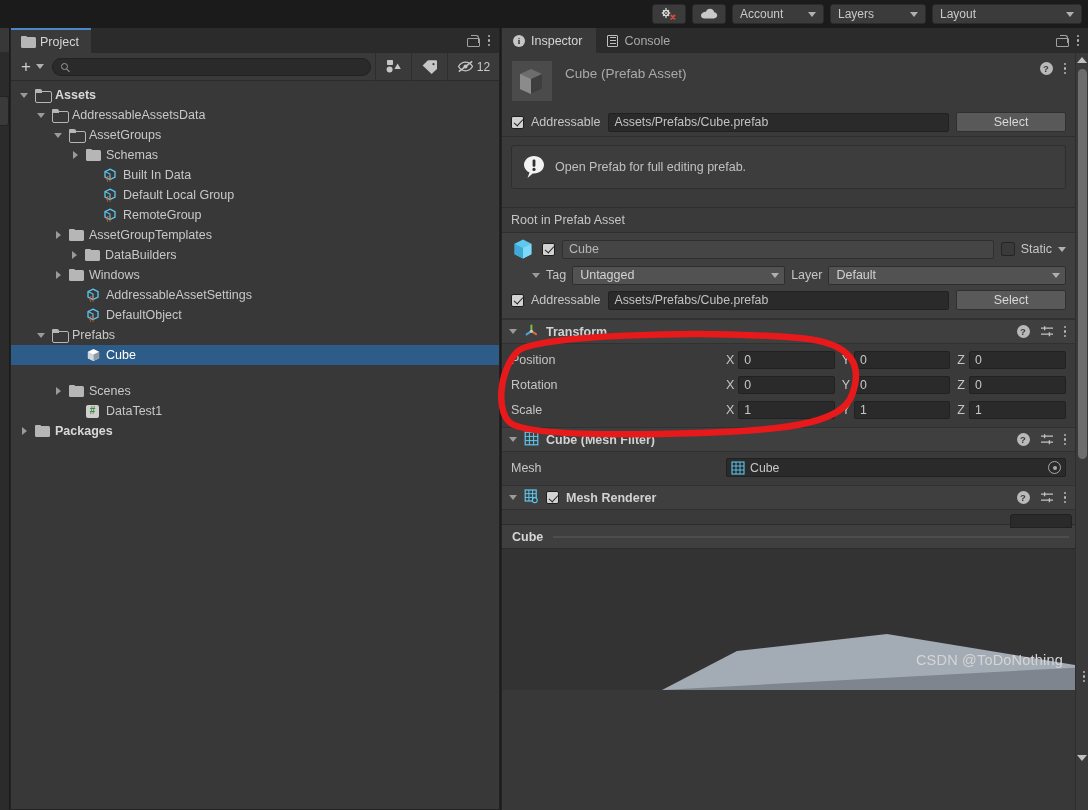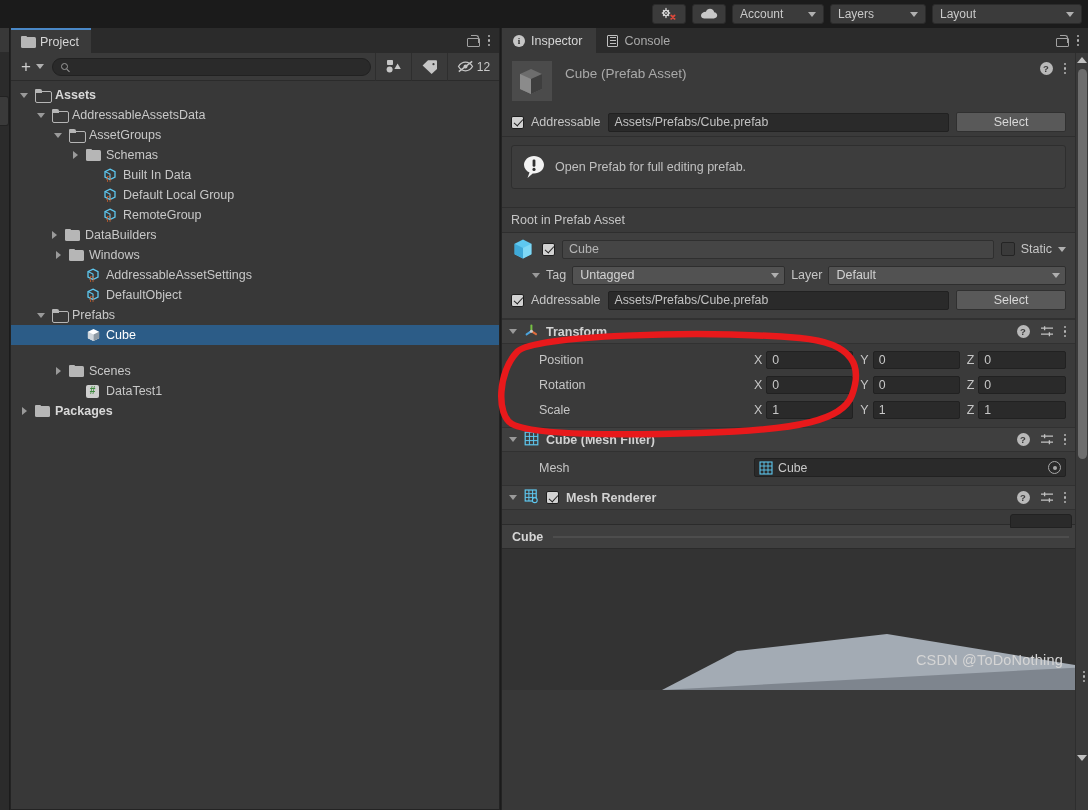--- a/index.html
+++ b/index.html
@@ -293,21 +293,21 @@
   
   .comp-head {
     height: 25px; background: #3f3f3f; display: flex; align-items: center;
     gap: 7px; padding: 0 9px 0 7px; border-top: 1px solid #313131;
     border-bottom: 1px solid #313131;
   }
   .comp-title { font-size: 12.5px; font-weight: bold; color: #d2d2d2; }
   .comp-icons { margin-left: auto; display: flex; align-items: center; gap: 10px; }
   .preset-ico { width: 14px; height: 13px; }
   .comp-body { background: #3a3a3a; padding: 3px 9px 5px 9px; }
-  .vrow { display: flex; align-items: center; height: 25px; gap: 0; margin-left: 28px; }
+  .vrow { display: flex; align-items: center; height: 25px; gap: 0; }
   .vrow-label { width: 215px; color: #c5c5c5; font-size: 12.5px; flex: none; }
   .axis { display: flex; align-items: center; gap: 4px; flex: 1; }
   .axis + .axis { margin-left: 7px; }
   .axis-l { color: #c5c5c5; font-size: 12.5px; flex: none; }
   .numfield {
     flex: 1; height: 18px; background: #2a2a2a; border: 1px solid #212121;
     border-radius: 2px; display: flex; align-items: center; padding: 0 5px;
     color: #c8c8c8; font-size: 12.3px; min-width: 0;
   }
   .objfield {
@@ -509,21 +509,30 @@
           <span class="tw"></span>
           <span class="ico" style="display: flex; align-items: center;">
             <svg width="15" height="14" viewBox="0 0 15 14">
               <path d="M7 1.2l5 2.4v5.6L7 11.6 2 9.2V3.6z" fill="none" stroke="#5ec8f0" stroke-width="1.3"></path>
               <path d="M2 3.6L7 6v5.6" fill="none" stroke="#5ec8f0" stroke-width="1.1"></path>
               <text x="3.2" y="13.4" font-size="7.5" fill="#e0662c" font-family="Liberation Sans">{}</text>
             </svg>
           </span>
           <span>RemoteGroup</span>
         </div>
-        <div class="trow" style="padding-left: 36px;">
+        <div class="trow" style="padding-left: 40px;">
+          <span class="tw">
+            <span class="arrow-r"></span>
+          </span>
+          <span class="ico" style="display: flex; align-items: center;">
+            <span class="fold-closed"></span>
+          </span>
+          <span>AssetGroupTemplates</span>
+        </div>
+        <div class="trow" style="padding-left: 56px;">
           <span class="tw">
             <span class="arrow-r"></span>
           </span>
           <span class="ico" style="display: flex; align-items: center;">
             <span class="fold-closed"></span>
           </span>
           <span>DataBuilders</span>
         </div>
         <div class="trow" style="padding-left: 40px;">
           <span class="tw">

